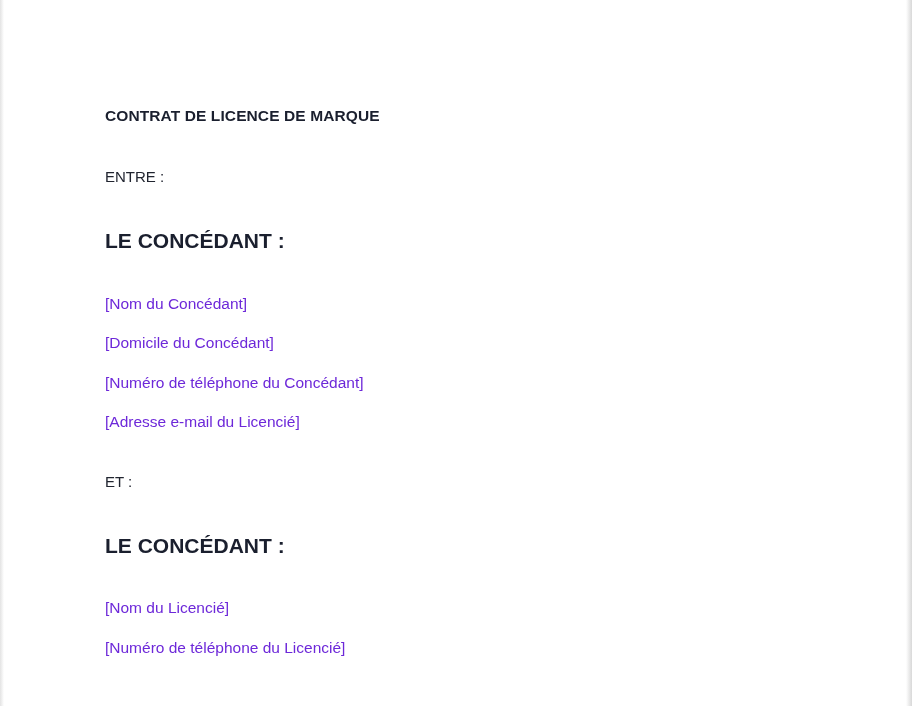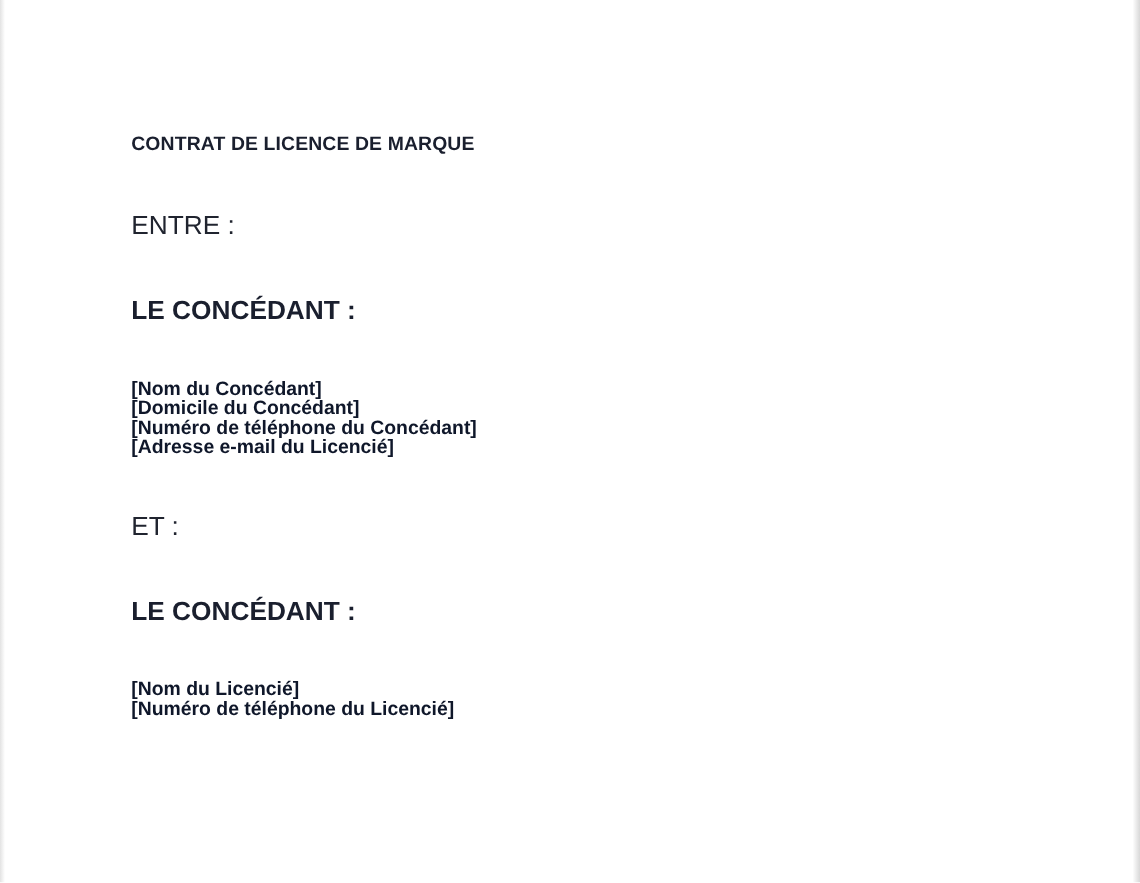--- a/index.html
+++ b/index.html
@@ -45,42 +45,42 @@
     width: 700px;
   }
   .heading {
     font-size: 15.5px;
     font-weight: bold;
     letter-spacing: 0.1px;
     color: #1a1f2e;
     line-height: 1.35;
   }
   .para {
-    font-size: 21px;
+    font-size: 15px;
     font-weight: normal;
     color: #20242f;
     line-height: 1.35;
   }
   .bold-label {
     font-size: 21px;
     font-weight: bold;
     color: #1a1f2e;
     line-height: 1.35;
   }
   .field-line {
     font-size: 15.5px;
-    font-weight: bold;
-    color: #0f172a;
+    font-weight: normal;
+    color: #6d28d9;
     line-height: 1.0;
   }
   
   .sp-title { margin-top: 106px; }
   .sp-block { margin-top: 40px; }
   .sp-group { margin-top: 42px; }
-  .sp-field { }
+  .sp-field { margin-top: 24px; }
   .sp-field-first { margin-top: 40px; }
 </style>
 </head>
 <body>
 
 <div class="page">
 
   <div class="page-edge-left"></div>
   <div class="page-edge-right"></div>
 

